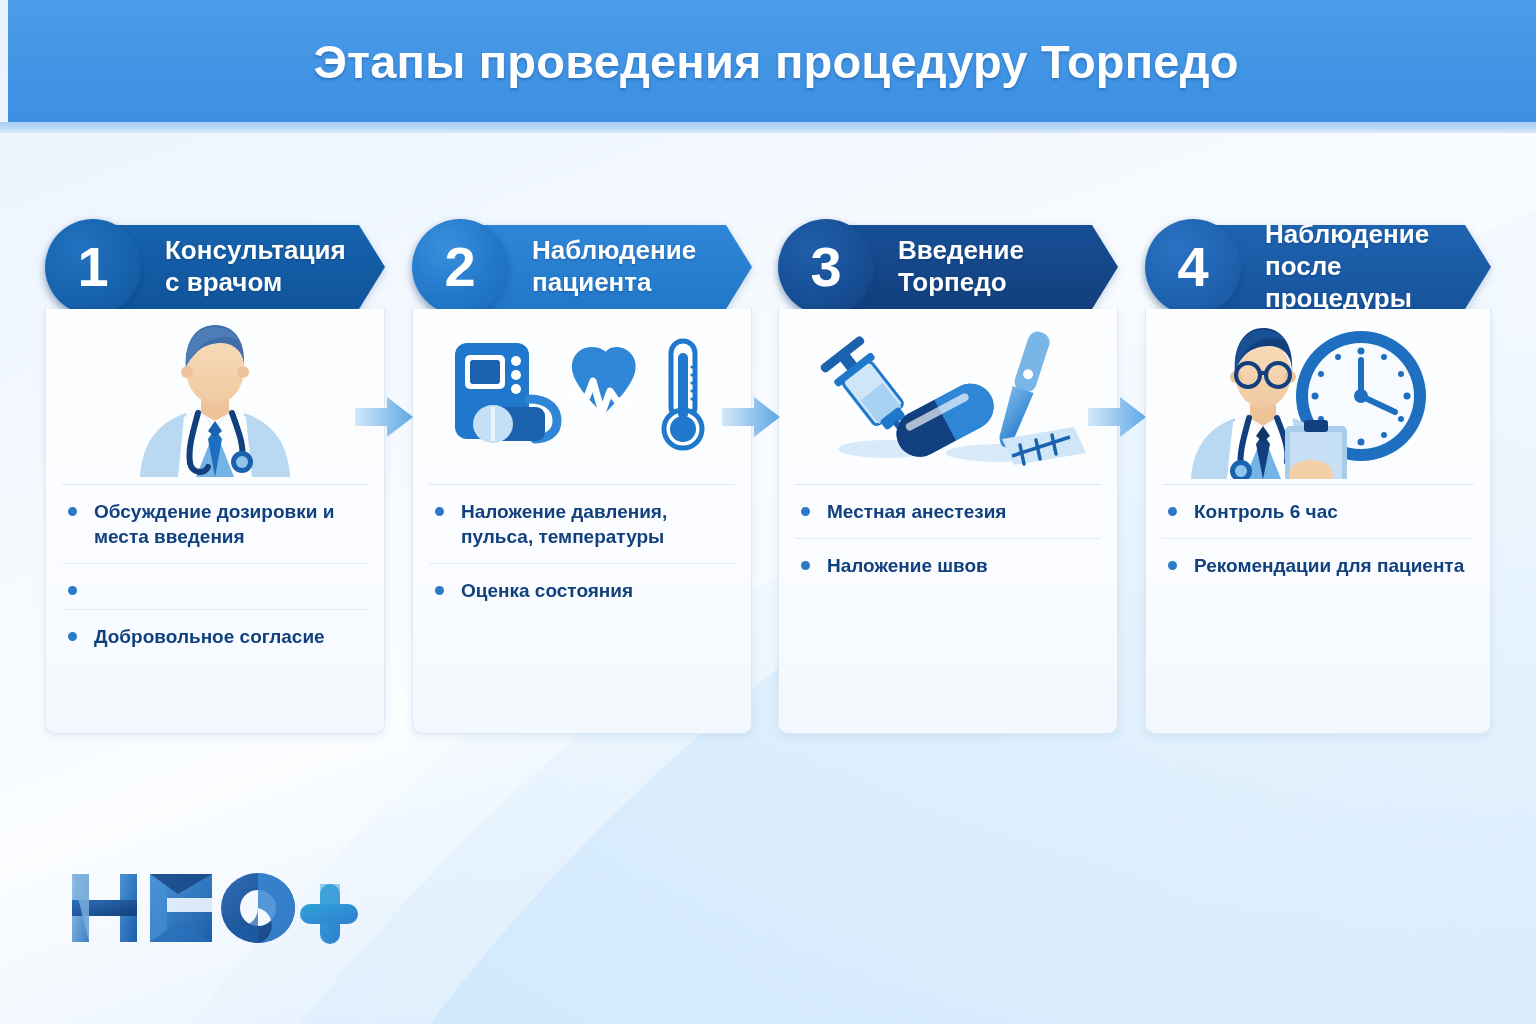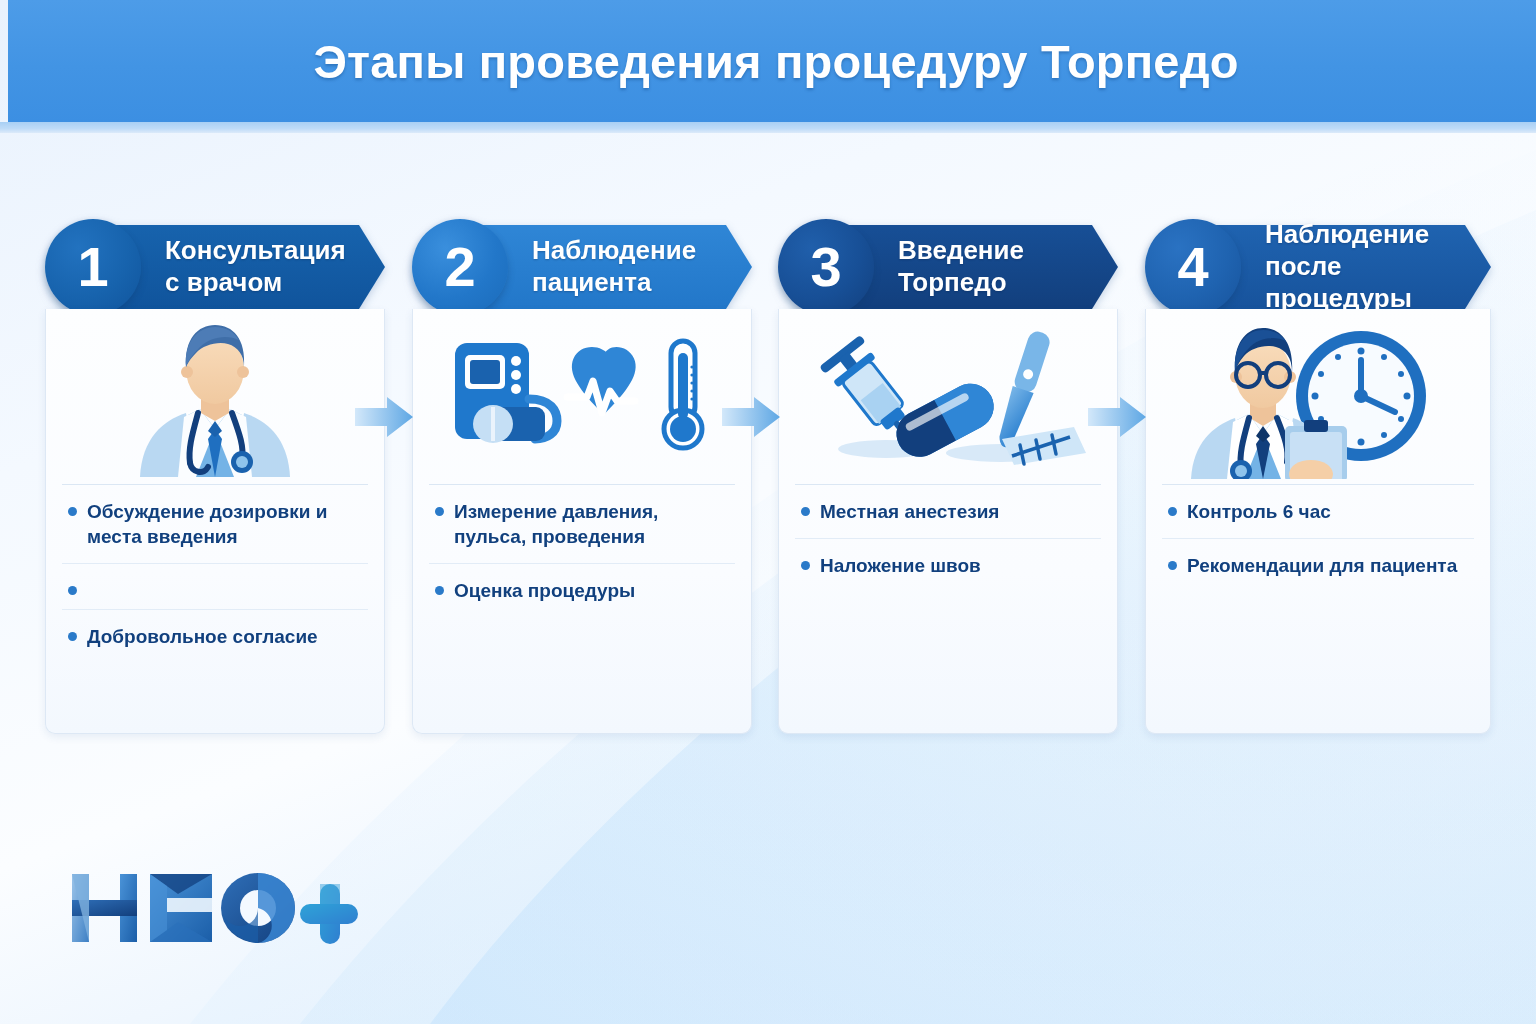--- a/index.html
+++ b/index.html
@@ -95,21 +95,21 @@
     border-radius: 0 0 10px 10px;
     box-shadow: 0 3px 9px rgba(30,80,140,.09);
     display: flex; flex-direction: column;
   }
   .card-art {
     height: 175px; position: relative;
     display: flex; align-items: center; justify-content: center;
   }
   .card-list { padding: 0 16px 14px 16px; }
   .li {
-    display: flex; align-items: flex-start; gap: 10px;
+    display: flex; align-items: flex-start; gap: 17px;
     padding: 14px 4px 14px 6px;
     border-top: 1px solid #e2ecf7;
   }
   .li:first-child { border-top: 1px solid #dbe7f4; }
   .dot {
     width: 9px; height: 9px; border-radius: 50%;
     background: #2a7ac9; flex: none; margin-top: 8px;
   }
   .li-text {
     color: #11407e; font-size: 19px; font-weight: bold; line-height: 1.32;
@@ -265,25 +265,25 @@
               <circle cx="245" cy="46" r="1.6"></circle>
                 <circle cx="245" cy="54" r="1.6"></circle>
               <circle cx="245" cy="62" r="1.6"></circle>
             </g>
           </g>
         </svg>
       </div>
       <div class="card-list">
         <div class="li">
           <span class="dot"></span>
-          <span class="li-text">Измерение давления, пульса, проведения</span>
-        </div>
-        <div class="li">
-          <span class="dot"></span>
-          <span class="li-text">Оценка процедуры</span>
+          <span class="li-text">Наложение давления, пульса, температуры</span>
+        </div>
+        <div class="li">
+          <span class="dot"></span>
+          <span class="li-text">Оценка состояния</span>
         </div>
       </div>
     </div>
   </div>
 
   <div class="step s3">
     <div class="banner">
       <div class="banner-shape"></div>
       <div class="num-badge">3</div>
       <div class="banner-title">Введение

